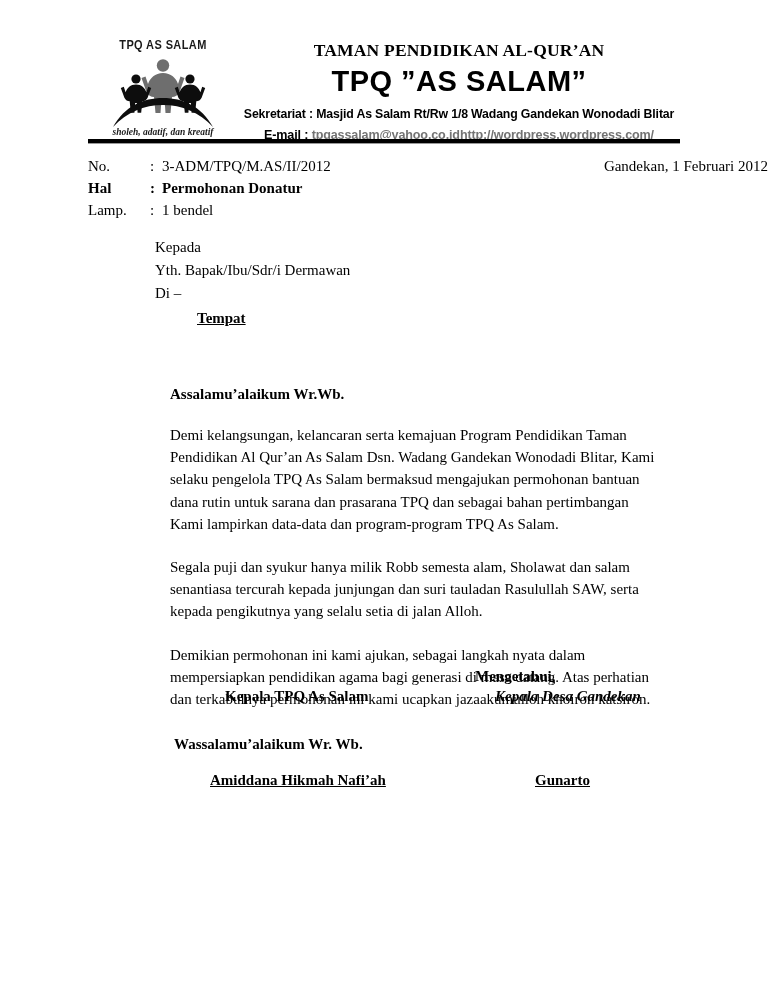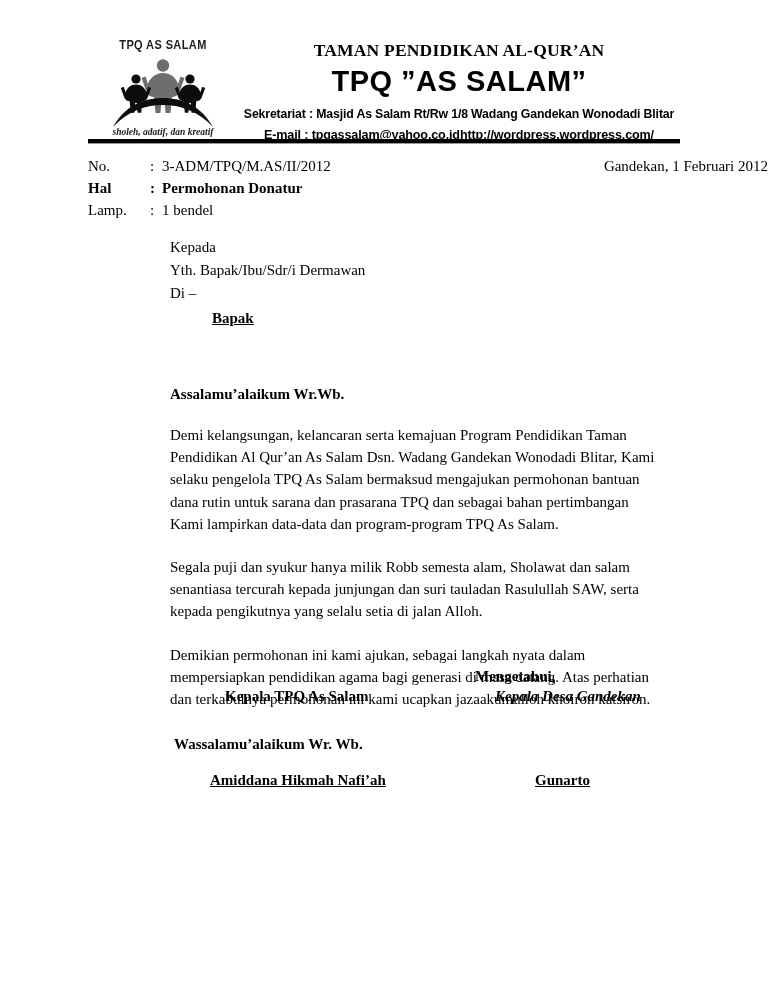--- a/index.html
+++ b/index.html
@@ -66,21 +66,21 @@
   }
   .head-line4 {
     font-family: "Liberation Sans", "DejaVu Sans", sans-serif;
     font-weight: bold;
     font-size: 12.6px;
     line-height: 1.45;
     margin-top: 3px;
     letter-spacing: -0.15px;
   }
   .hlink {
-    color: #000000;
+    color: #737373;
   }
 
   .header-rule {
     position: absolute;
     left: 88px;
     top: 139px;
     width: 592px;
     height: 4px;
     background: #000000;
     border-bottom: 1px solid #9a9a9a;
@@ -111,21 +111,21 @@
     left: 410px;
     top: 0;
     width: 270px;
     text-align: right;
     font-size: 15px;
   }
 
   
   .addressee {
     position: absolute;
-    left: 170px;
+    left: 155px;
     top: 236px;
     font-size: 15px;
     line-height: 1.52;
   }
   .addressee .tempat {
     display: inline-block;
     margin-left: 42px;
     margin-top: 3px;
     font-weight: bold;
     text-decoration: underline;
@@ -261,21 +261,21 @@
       <span class="ref-colon">:</span>
       <span class="ref-value">1 bendel</span>
     </div>
     <div class="ref-date">Gandekan, 1 Februari 2012</div>
   </div>
 
   <div class="addressee">
     <div>Kepada</div>
     <div>Yth. Bapak/Ibu/Sdr/i Dermawan</div>
     <div>Di –</div>
-    <div><span class="tempat">Bapak</span></div>
+    <div><span class="tempat">Tempat</span></div>
   </div>
 
   <div class="body-block">
     <p class="salam">Assalamu’alaikum Wr.Wb.</p>
     <p class="para">Demi kelangsungan, kelancaran serta kemajuan Program Pendidikan Taman Pendidikan Al Qur’an As Salam Dsn. Wadang Gandekan Wonodadi Blitar, Kami selaku pengelola TPQ As Salam bermaksud mengajukan permohonan bantuan dana rutin untuk sarana dan prasarana TPQ dan sebagai bahan pertimbangan Kami lampirkan data-data dan program-program TPQ As Salam.</p>
     <p class="para">Segala puji dan syukur hanya milik Robb semesta alam, Sholawat dan salam senantiasa tercurah kepada junjungan dan suri tauladan Rasulullah SAW, serta kepada pengikutnya  yang selalu setia di jalan Alloh.</p>
     <p class="para">Demikian permohonan ini kami ajukan, sebagai langkah nyata dalam mempersiapkan pendidikan agama bagi generasi di masa datang. Atas perhatian dan terkabulnya permohonan ini kami ucapkan jazaakumulloh khoiron katsiron.</p>
     <p class="closing">Wassalamu’alaikum Wr. Wb.</p>
   </div>
 

